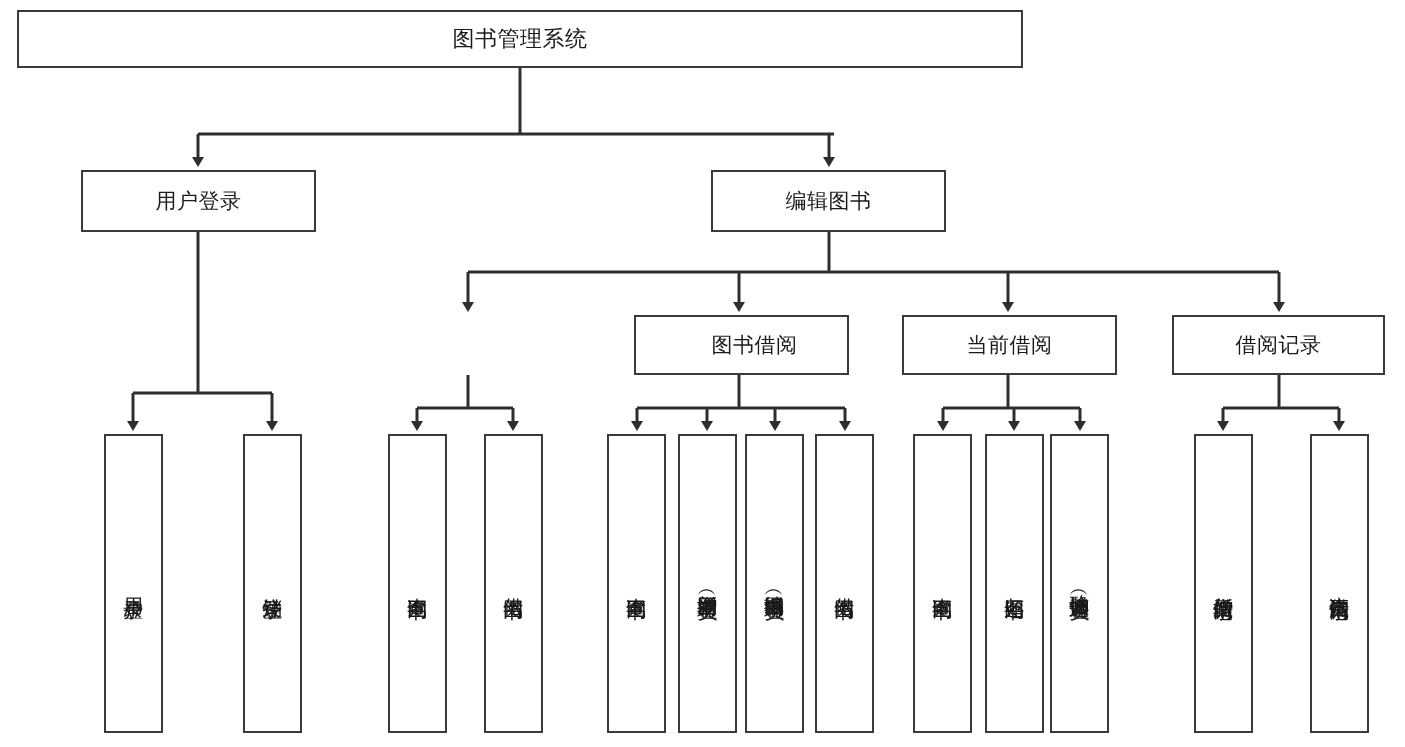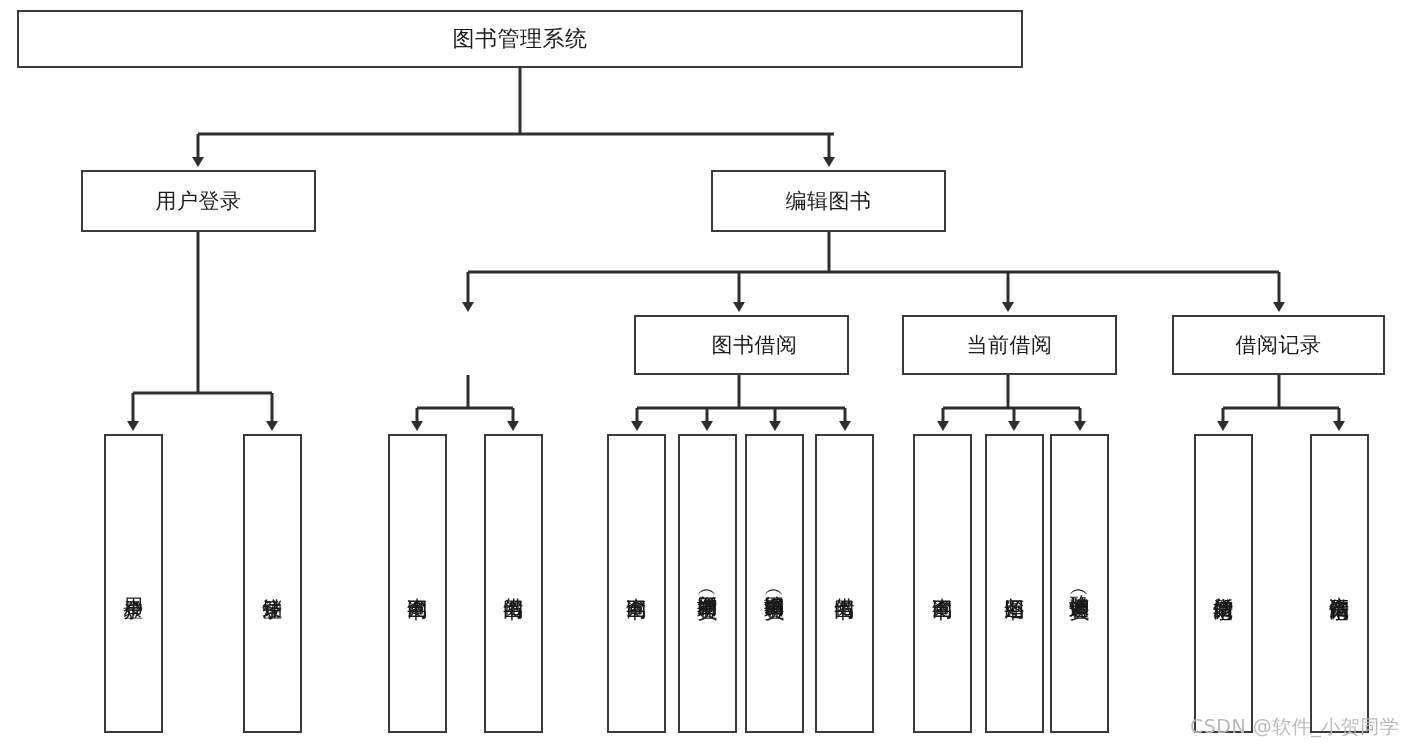--- a/index.html
+++ b/index.html
@@ -182,15 +182,14 @@
     <span class="node-label">确认归还（管理员）</span>
   </div>
 
   <div class="node vertical" style="left:1194px; top:434px; width:59px; height:299px;">
     <span class="node-label">新增借阅记录</span>
   </div>
   <div class="node vertical" style="left:1310px; top:434px; width:59px; height:299px;">
     <span class="node-label">查询借阅记录</span>
   </div>
 
-  <div class="watermark" style="left:1190px; top:714px;">CSDN @软件_小贺同学</div>
 
 </div>
 
 </body></html>

